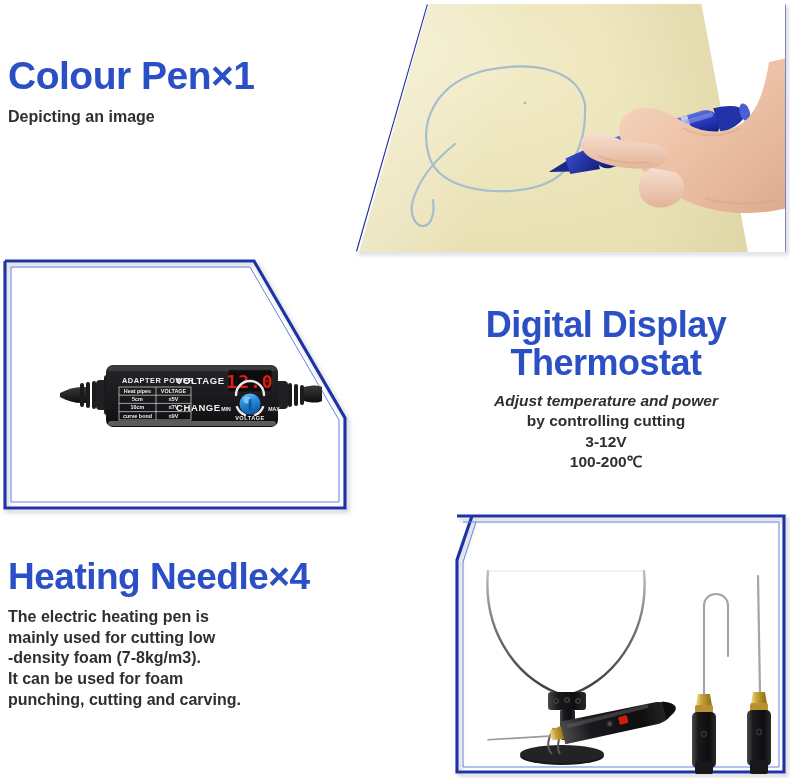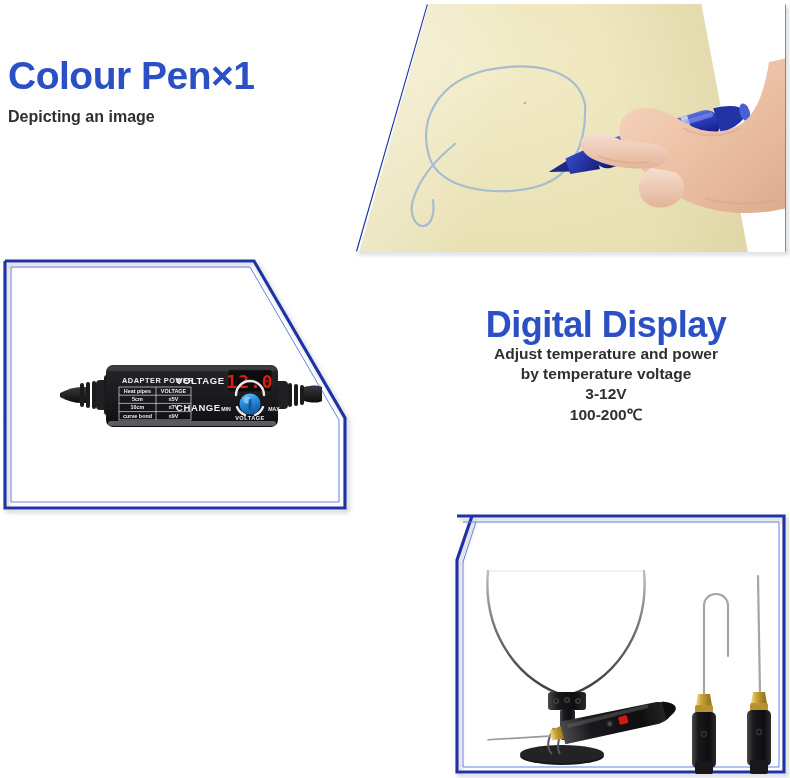--- a/index.html
+++ b/index.html
@@ -283,26 +283,35 @@
           <text x="113.5" y="72.4" text-anchor="middle">≤7V</text>
           <text x="77.5" y="80.6" text-anchor="middle">curve bond</text>
           <text x="113.5" y="80.6" text-anchor="middle">≤9V</text>
         </g>
       </g>
     </svg>
   </div>
 
   <div class="abs right-align" style="left:430px;top:306px;width:352px;">
     <div class="heading h-digital">Digital Display</div>
-    <div class="body-copy sub-small" style="">Adjust temperature and power</div>
-    <div class="body-copy sub-small">by temperature voltage</div>
+    <div class="heading h-digital">Thermostat</div>
+    <div class="body-copy sub-small" style="margin-top:9px;font-style:italic;">Adjust temperature and power</div>
+    <div class="body-copy sub-small">by controlling cutting</div>
     <div class="body-copy sub-small">3-12V</div>
     <div class="body-copy sub-small">100-200℃</div>
   </div>
 
+  <div class="abs" style="left:8px;top:558px;width:400px;">
+    <div class="heading h-heating">Heating Needle×4</div>
+    <div class="body-copy" style="margin-top:11px;">The electric heating pen is
+mainly used for cutting low
+-density foam (7-8kg/m3).
+It can be used for foam
+punching, cutting and carving.</div>
+  </div>
 
   <div class="tools">
     <svg viewBox="0 0 324 258" width="324" height="258">
       <defs>
         <linearGradient id="blk" x1="0" y1="0" x2="1" y2="0">
           <stop offset="0%" stop-color="#4a4a4d"></stop>
           <stop offset="25%" stop-color="#1a1a1c"></stop>
           <stop offset="70%" stop-color="#0e0e10"></stop>
           <stop offset="100%" stop-color="#2a2a2d"></stop>
         </linearGradient>

